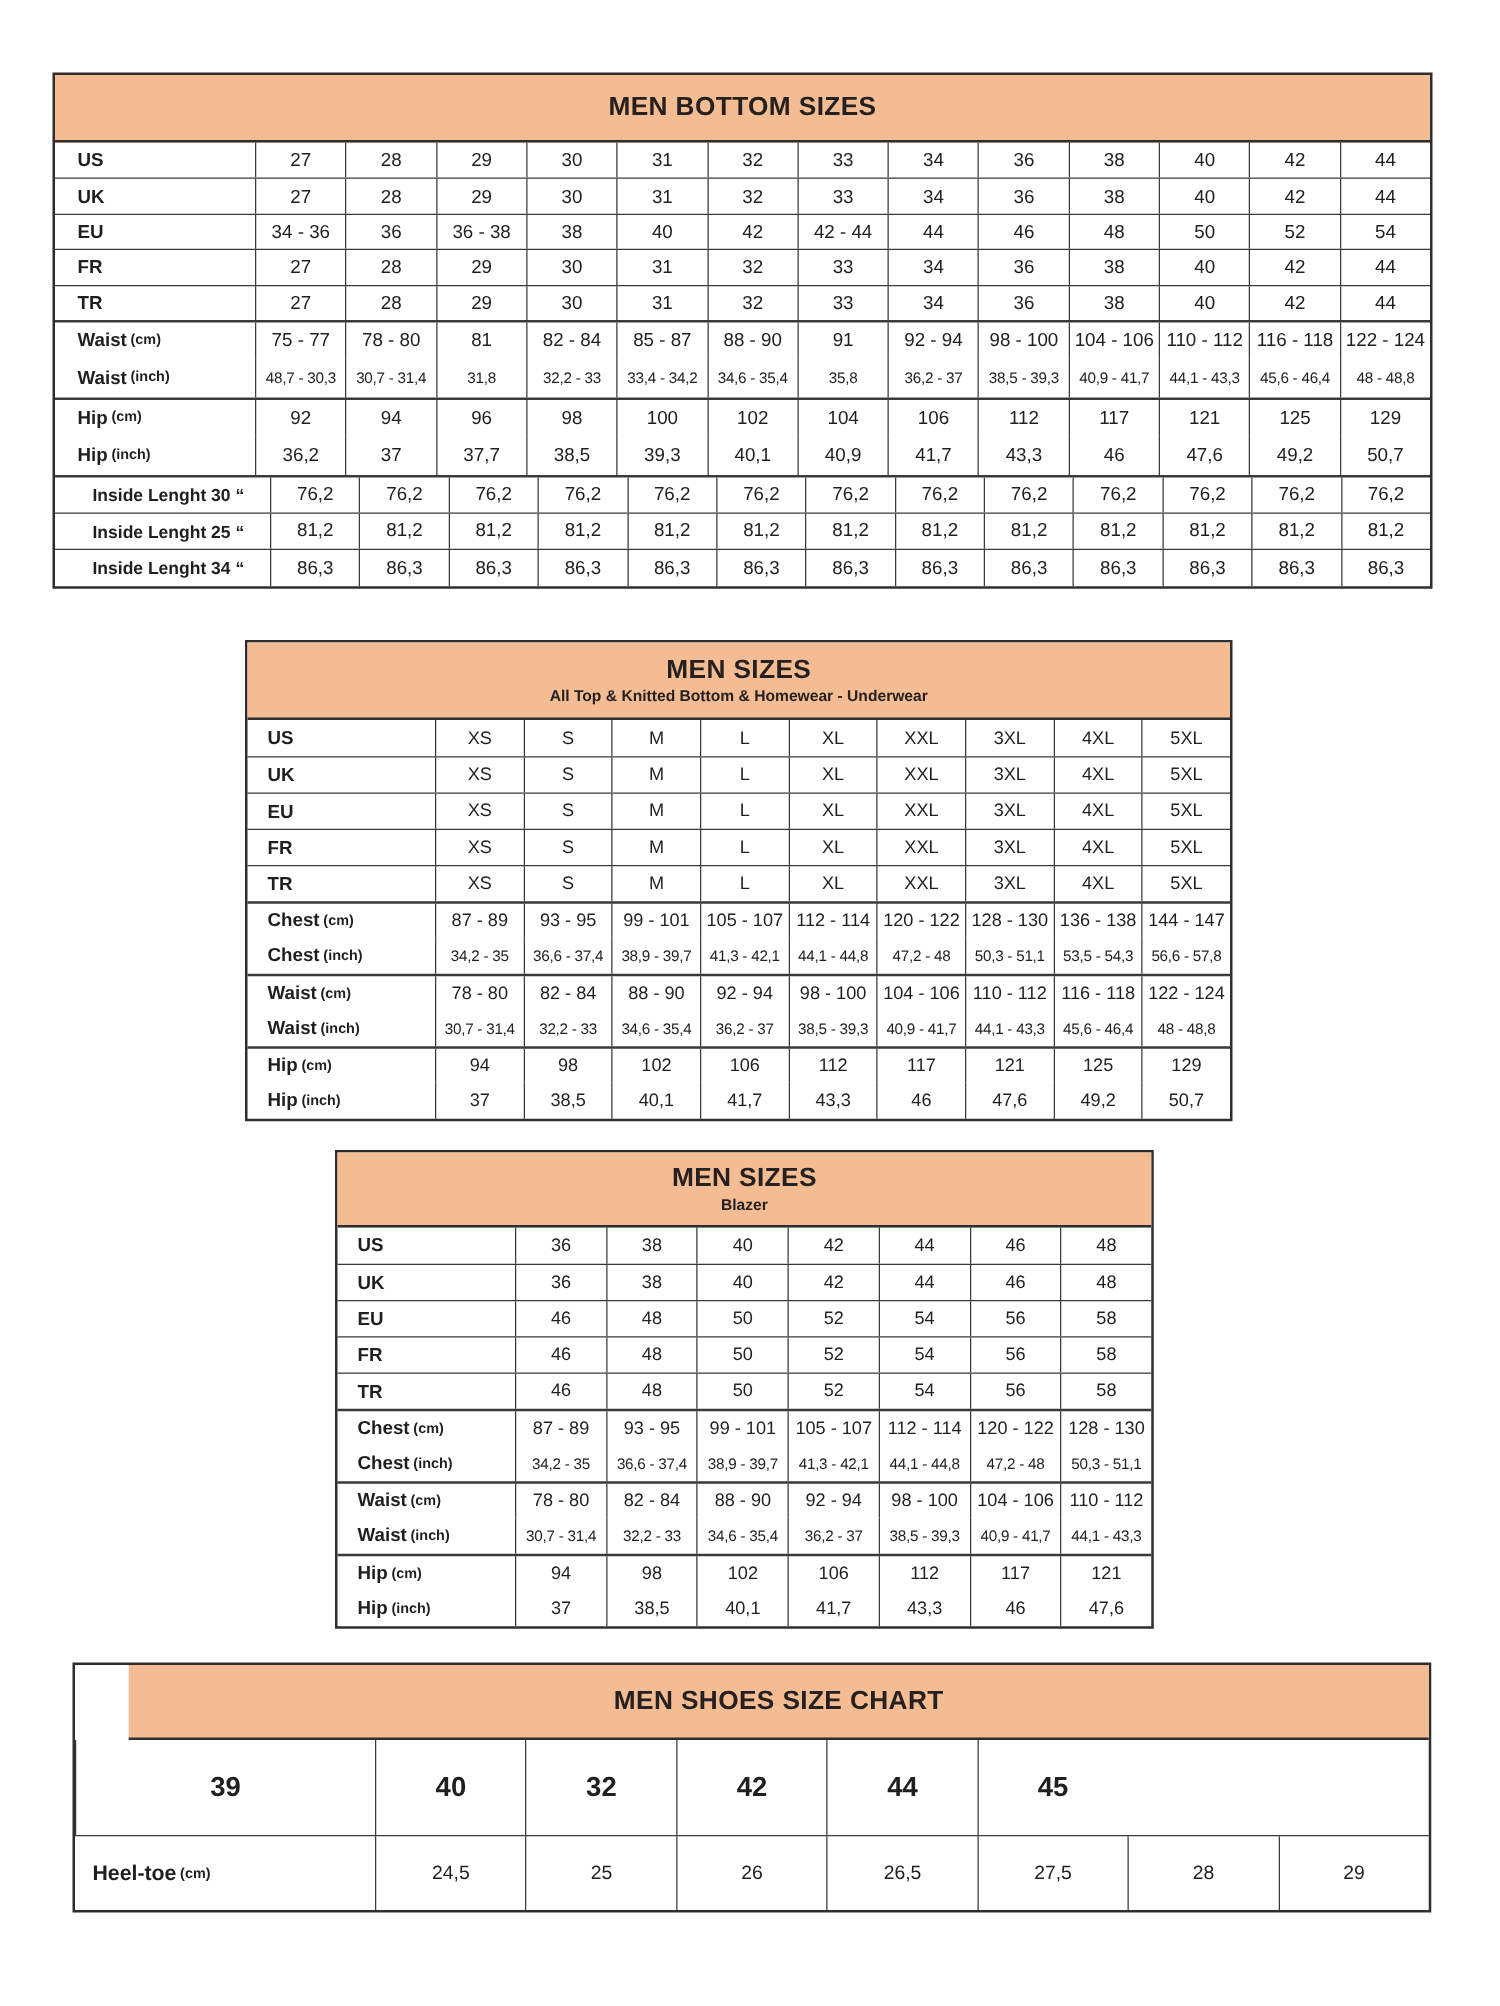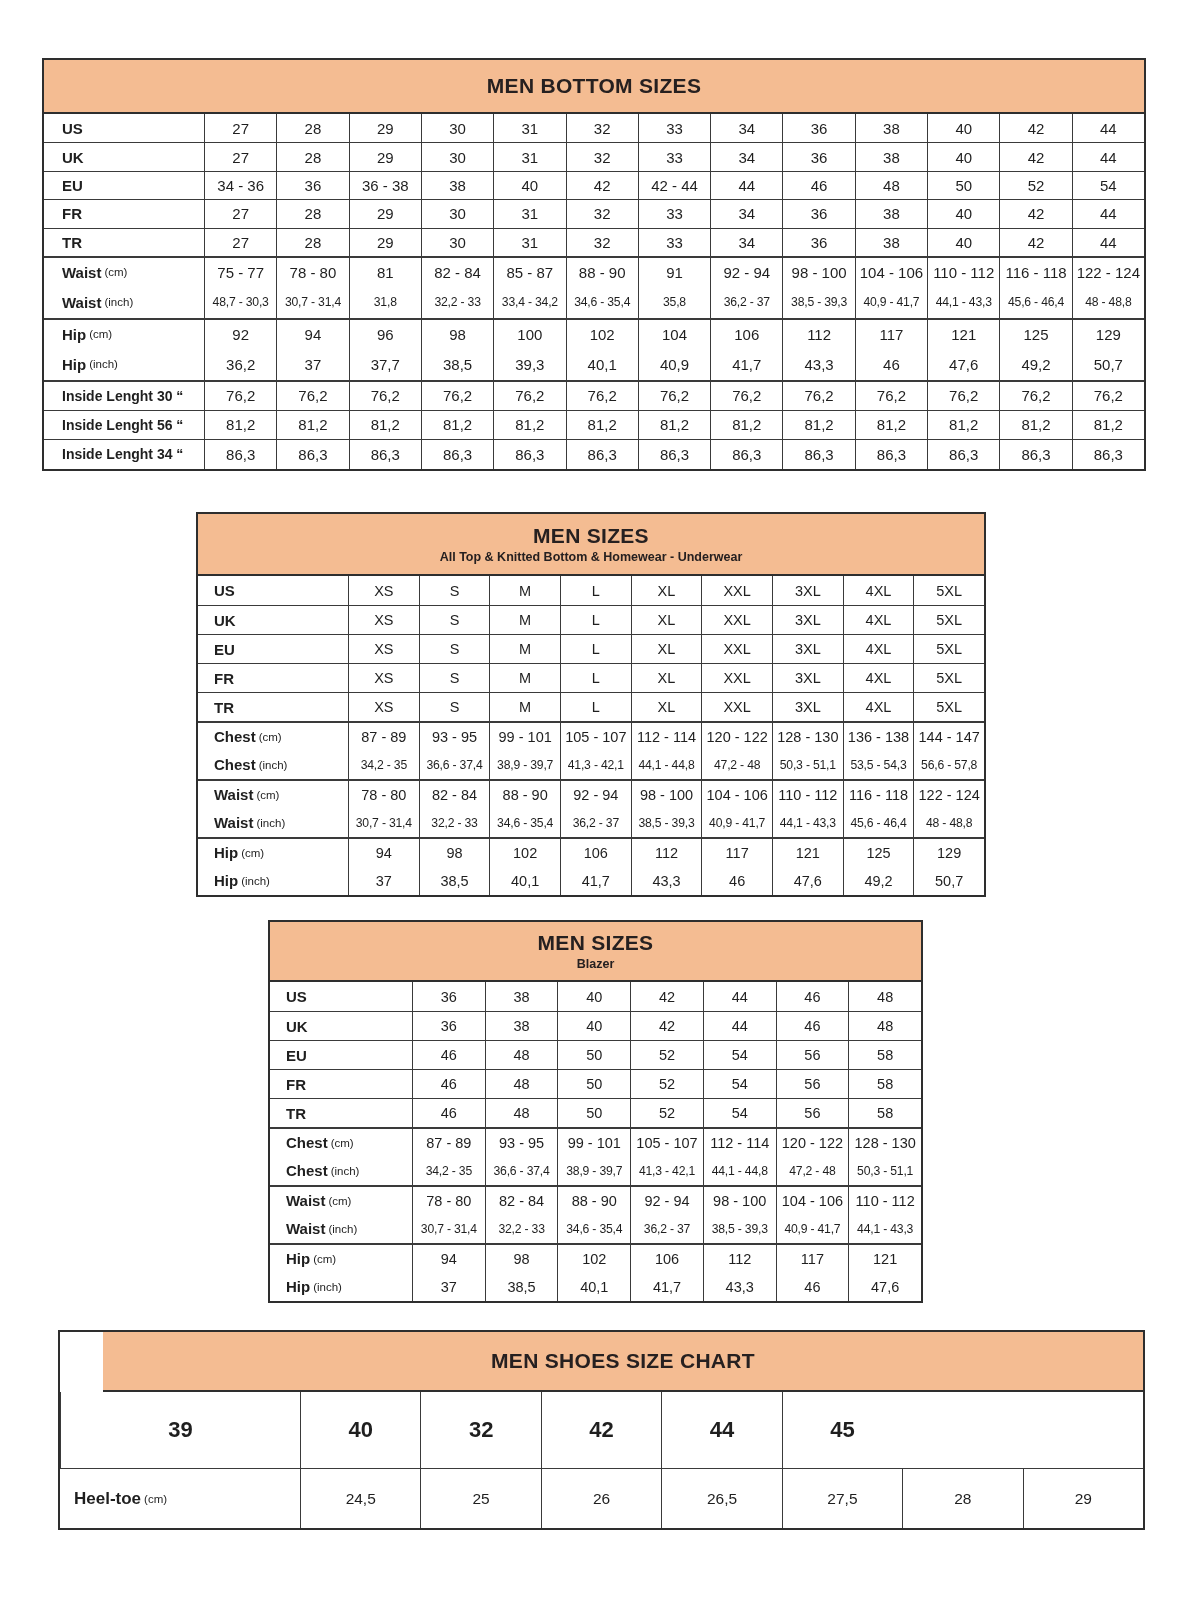--- a/index.html
+++ b/index.html
@@ -32,34 +32,34 @@
 
   .row{
     display:grid;grid-template-columns:var(--lw) repeat(var(--n),1fr);
     border-top:1px solid var(--bc);
   }
   .row.sep-none{border-top:none;}
   .row.sep-group{border-top:2px solid var(--bc);}
 
   .t1 .k-size{height:28.4px;}
   .t1 .k-pair{height:31px;}
-  .t1 .k-inside{height:29.6px;}
+  .t1 .k-inside{height:29.6px;padding-left:12px;}
   .t2 .row,.t3 .row{height:29px;}
   .t4 .k-shoe{height:76px;}
   .t4 .k-heel{height:60px;}
 
   .cell{display:flex;align-items:center;border-left:1px solid var(--bc);overflow:hidden;}
   .cell.label{border-left:none;padding-left:18px;}
   .t2 .cell.label,.t3 .cell.label{padding-left:16px;}
   .t4 .cell.label{padding-left:14px;}
   .cell.val{justify-content:center;font-size:15px;white-space:nowrap;}
   .t2 .cell.val,.t3 .cell.val{font-size:14.5px;}
   .row.small .cell.val{font-size:12.2px;letter-spacing:-0.2px;}
   .lbl{font-weight:700;font-size:15px;white-space:nowrap;}
-  .unit{font-weight:400;font-size:11.5px;margin-left:3px;white-space:nowrap;}
+  .unit{font-weight:700;font-size:11.5px;margin-left:3px;white-space:nowrap;}
   .k-inside .lbl{font-size:14px;}
   .t4 .lbl{font-size:17px;}
   .t4 .k-shoe .cell.val{font-weight:700;font-size:22px;}
   .t4 .k-heel .cell.val{font-size:15.5px;}
 </style>
 </head>
 <body>
 
 <div class="tbl t1">
   <div class="hdr">
@@ -245,21 +245,21 @@
         <div class="cell val">76,2</div>
         <div class="cell val">76,2</div>
         <div class="cell val">76,2</div>
         <div class="cell val">76,2</div>
         <div class="cell val">76,2</div>
         <div class="cell val">76,2</div>
         <div class="cell val">76,2</div>
       </div>
       <div class="row k-inside sep-row">
         <div class="cell label">
-          <span class="lbl">Inside Lenght 56 “</span>
+          <span class="lbl">Inside Lenght 25 “</span>
         </div>
         <div class="cell val">81,2</div>
         <div class="cell val">81,2</div>
         <div class="cell val">81,2</div>
         <div class="cell val">81,2</div>
         <div class="cell val">81,2</div>
         <div class="cell val">81,2</div>
         <div class="cell val">81,2</div>
         <div class="cell val">81,2</div>
         <div class="cell val">81,2</div>

